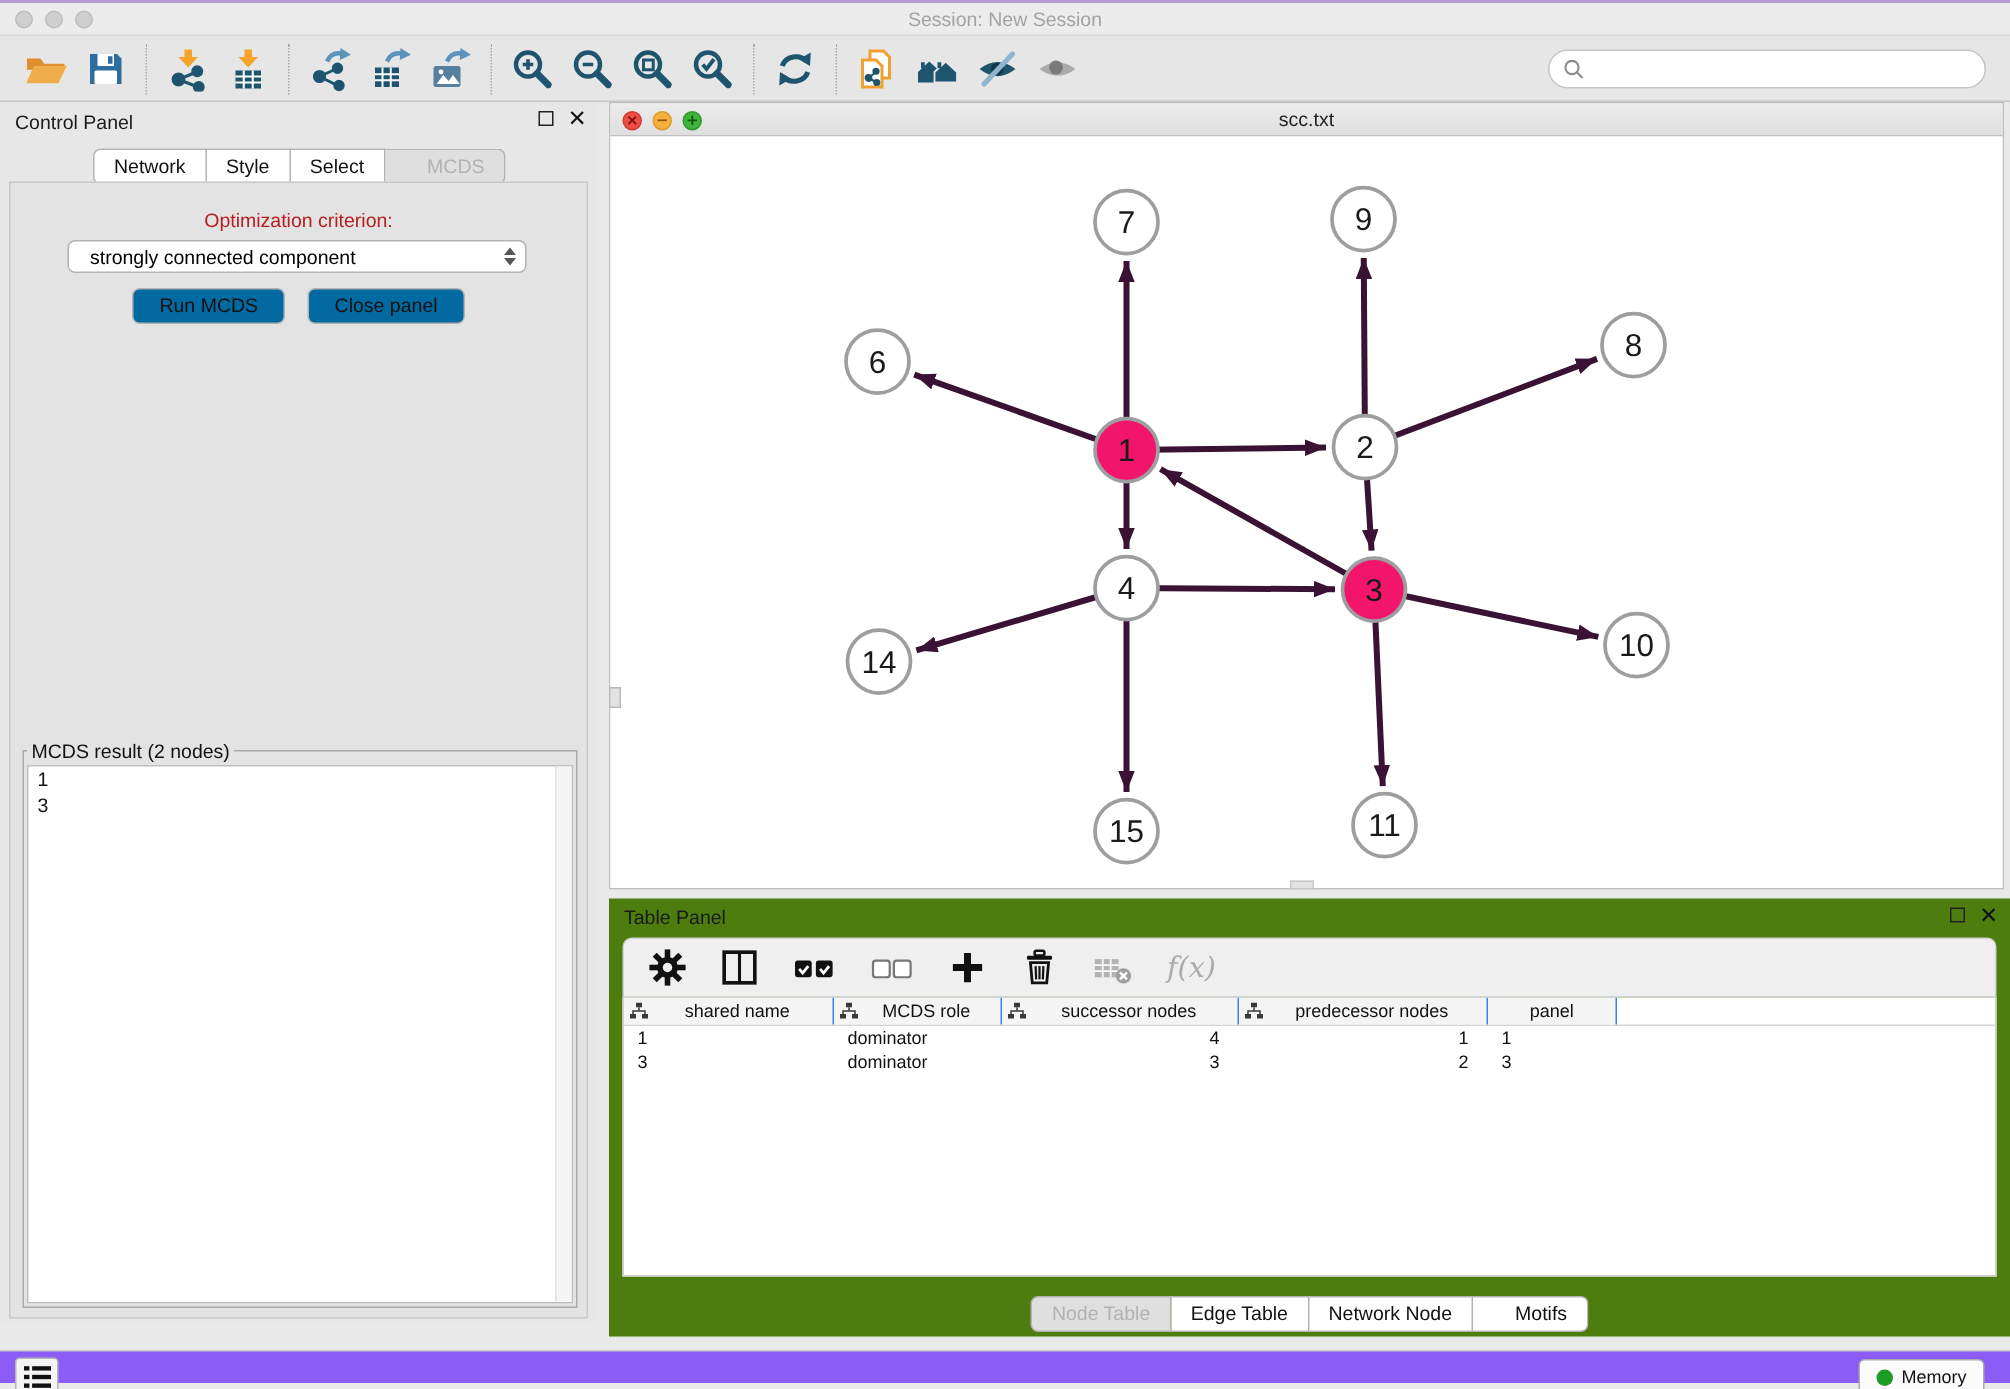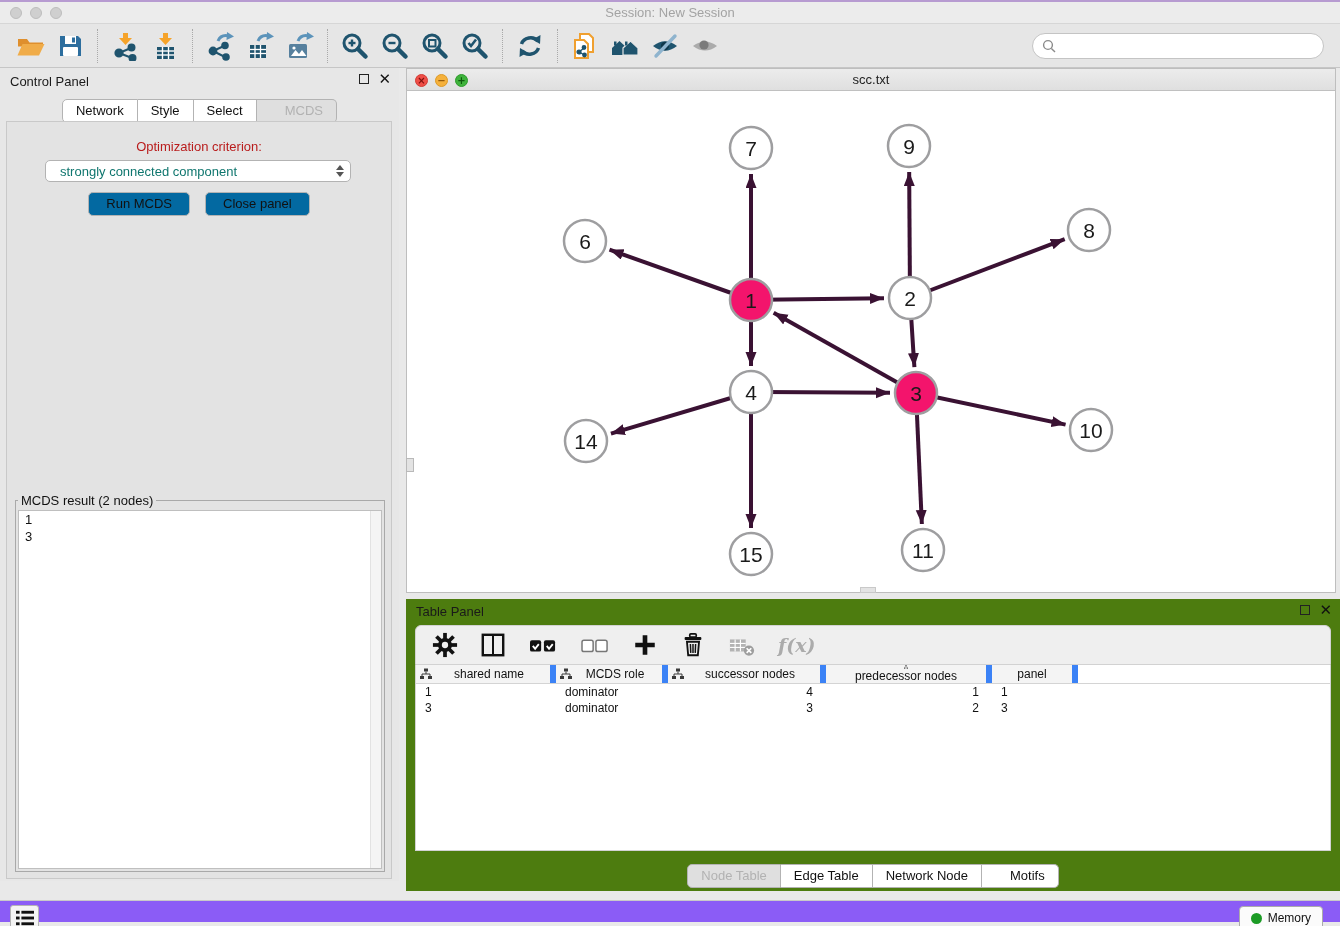--- a/index.html
+++ b/index.html
@@ -28,21 +28,21 @@
   .float-ico { width:10px; height:10px; border:1.6px solid #222; display:inline-block; }
   .close-ico { font-size:15px; font-weight:bold; color:#111; line-height:12px; font-family:"DejaVu Sans",sans-serif; }
   .tabs-row { position:absolute; left:0; right:0; display:flex; justify-content:center; }
   .cp-tabs { top:31px; }
   .tab { background:#FFF; border:1px solid #B3B3B3; border-left:none; padding:3px 13px 4px; font-size:13px; color:#111; cursor:default; font-family:"Liberation Sans",sans-serif; }
   .tab:first-child { border-left:1px solid #B3B3B3; border-radius:5px 0 0 5px; }
   .tab:last-child { border-radius:0 5px 5px 0;padding-left:28px; }
   .tab.active-disabled { background:#DFDFDF; color:#B2B2B2; }
   .cp-content { position:absolute; left:6px; right:7px; top:53px; bottom:2px; background:#E3E3E3; border:1px solid #C9C9C9; }
   .opt-label { position:absolute; left:0; right:0; top:17px; text-align:center; font-size:13px; color:#b91c1c; }
-  .dropdown { position:absolute; left:38px; right:40px; top:38px; height:22px; background:#FFF; border:1px solid #B3B3B3; border-radius:5px; display:flex; align-items:center; padding:0 6px 0 14px; font-size:13px; color:#0f766e; }
+  .dropdown { position:absolute; left:38px; right:40px; top:38px; height:22px; background:#FFF; border:1px solid #B3B3B3; border-radius:5px; display:flex; align-items:center; padding:0 6px 0 14px; font-size:13px; color:#000000; }
   .dropdown .dd-label { flex:1; }
   .dd-arrows { display:flex; flex-direction:column; gap:2px; align-items:center; }
   .dd-arrows .up { width:0; height:0; border-left:4px solid transparent; border-right:4px solid transparent; border-bottom:5px solid #555; }
   .dd-arrows .down { width:0; height:0; border-left:4px solid transparent; border-right:4px solid transparent; border-top:5px solid #555; }
   .btn-row { position:absolute; left:0; right:0; top:70px; display:flex; justify-content:center; gap:15px; }
   .push-btn { background:#0369a1; border:1px solid #B3B3B3; border-radius:5px; padding:3px 17px 4px; font-size:13px; color:#111; font-family:"Liberation Sans",sans-serif; }
   .result-group { position:absolute; left:8px; right:6px; top:371px; bottom:6px; border:1px solid #A9A9A9; }
   .result-group legend { font-size:13px; color:#111; padding:0 3px; margin-left:2px; }
   .result-inner { position:absolute; left:2px; right:2px; top:2px; bottom:2px; background:#FFF; border:1px solid #BFBFBF; }
   .result-scroll { position:absolute; right:0; top:0; bottom:0; width:11px; background:#F4F4F4; border-left:1px solid #E2E2E2; }
@@ -59,25 +59,25 @@
   .nl-green { background:#3FB33C; border:1px solid #2E9B2D; color:#0E5A0D; }
   .net-canvas { position:absolute; left:0; top:22px; right:0; bottom:0; background:#FFF; }
   .canvas-grip { position:absolute; left:-1px; top:389px; width:8px; height:14px; background:#E3E3E3; border:1px solid #B9B9B9; }
   .canvas-grip-b { position:absolute; left:453px; bottom:-1px; width:16px; height:6px; background:#E3E3E3; border:1px solid #C9C9C9; }
 
   
   .table-panel { position:absolute; left:406px; top:597px; width:934px; height:292px; background:#4d7c0f; }
   .tp-head { position:absolute; left:0; top:0; width:100%; height:24px; }
   .tp-head .pane-title { position:absolute; left:10px; top:5px; font-size:13px; color:#1A1A1A; }
   .tp-toolbar { position:absolute; left:9px; right:9px; top:26px; height:40px; background:#EFEFEF; border:1px solid #D2D2D2; border-radius:6px 6px 0 0; display:flex; align-items:center; padding-left:16px; gap:22px; }
-  .tt-btn { display:flex; align-items:center; justify-content:flex-end; background:none; border:none;font-weight:bold; }
+  .tt-btn { display:flex; align-items:center; justify-content:flex-end; background:none; border:none; }
   .fx-label { font-family:"DejaVu Serif", serif; font-style:italic; font-size:19px; color:#ABABAB; }
   .tp-table { position:absolute; left:9px; right:9px; top:66px; height:186px; background:#FFF; border:1px solid #D2D2D2; border-top:none; overflow:hidden; }
   .thead { display:flex; height:19px; border-bottom:1px solid #D4D4D4; }
-  .th { display:flex; align-items:center; background:#F4F4F4; border-right:6px solid #3b82f6; padding:0 4px; }
+  .th { display:flex; align-items:center; background:#F4F4F4; border-right:1px solid #3b82f6; padding:0 4px; }
   .th .th-label { flex:1; text-align:center; font-size:12px; color:#111; }
   .tr { display:flex; height:16px; }
   .td { font-size:12px; color:#111; line-height:16px; white-space:nowrap; overflow:hidden; }
   .tp-tabs { bottom:3px; }
 
   
   .statusbar { position:absolute; left:0; bottom:4px; width:100%; height:22px; background:#8b5cf6; border-top:1px solid #C9C9C9; }
   .list-btn { position:absolute; left:10px; top:4px; width:29px; height:26px; background:#F4F4F4; border:1px solid #B5B5B5; border-radius:3px; display:flex; align-items:center; justify-content:center; }
   .memory-btn { position:absolute; right:17px; top:5px; height:24px; background:#FBFBFB; border:1px solid #ABABAB; border-radius:4px; display:flex; align-items:center; gap:6px; padding:0 11px; font-size:12px; color:#111; }
   .memory-dot { width:11px; height:11px; border-radius:50%; background:#1C9B25; }
@@ -484,21 +484,21 @@
           </div>
           <div class="th" style="width: 158px;">
             <svg width="12" height="12" viewBox="0 0 12 12">
               <rect x="4" y="0.5" width="4" height="3" fill="#3A3A3A"></rect>
               <rect x="0" y="8" width="4" height="3" fill="#3A3A3A"></rect>
               <rect x="8" y="8" width="4" height="3" fill="#3A3A3A"></rect>
               <path d="M6 3.5 V6 M2 8 V6 h8 v2" stroke="#3A3A3A" stroke-width="1" fill="none"></path>
             </svg>
             <span class="th-label">successor nodes</span>
           </div>
-          <div class="th" style="width: 166px; flex-direction: column;">
+          <div class="th" style="width: 166px;">
             <svg width="12" height="12" viewBox="0 0 12 12">
               <rect x="4" y="0.5" width="4" height="3" fill="#3A3A3A"></rect>
               <rect x="0" y="8" width="4" height="3" fill="#3A3A3A"></rect>
               <rect x="8" y="8" width="4" height="3" fill="#3A3A3A"></rect>
               <path d="M6 3.5 V6 M2 8 V6 h8 v2" stroke="#3A3A3A" stroke-width="1" fill="none"></path>
             </svg>
             <span class="th-label">predecessor nodes</span>
           </div>
           <div class="th" style="width: 86px;">
             <span class="th-label">panel</span>

